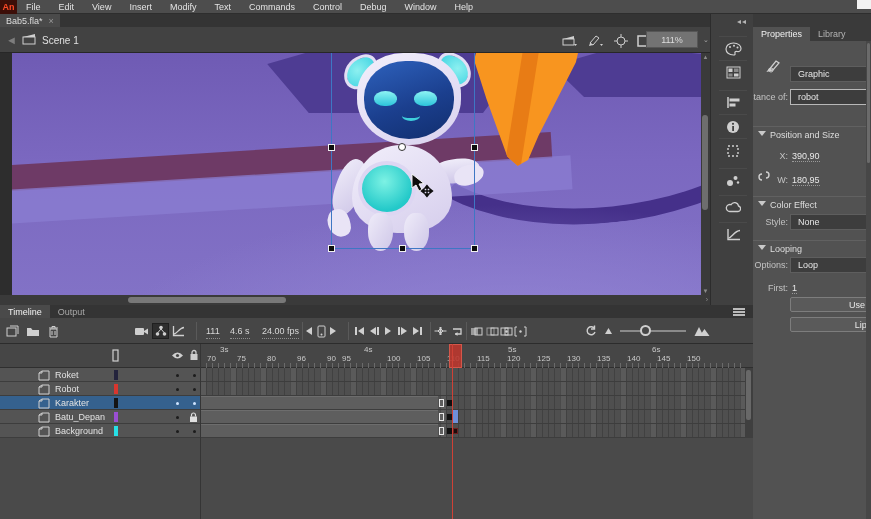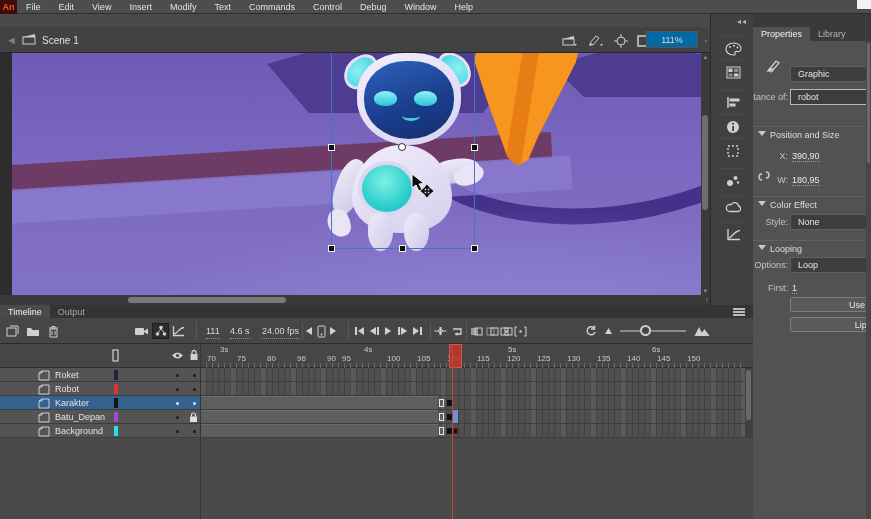--- a/index.html
+++ b/index.html
@@ -21,21 +21,21 @@
   #doc-tab { position:absolute; left:0; top:0; height:13px; padding:0 6px; background:#4a4a4a;
     display:flex; align-items:center; gap:6px; color:#ddd; }
   #doc-tab .close { color:#9a9a9a; font-size:9px; }
   
   #scenebar { position:absolute; left:0; top:27px; width:710px; height:26px;
     background:#424242; border-bottom:1px solid #272727; }
   #back-arrow { position:absolute; left:6px; top:7px; color:#7d7d7d; font-size:11px; }
   #scene-clapper { position:absolute; left:22px; top:6px; }
   #scene-name { position:absolute; left:42px; top:8px; color:#e0e0e0; font-size:10px; }
   .sb-icon { position:absolute; top:6px; width:18px; height:15px; display:flex; align-items:center; justify-content:center; }
-  #zoom-select { position:absolute; left:646px; top:4px; width:52px; height:17px; background:#0369a1;
+  #zoom-select { position:absolute; left:646px; top:4px; width:52px; height:17px; background:#737373;
     border:1px solid #565656; color:#ddd; font-size:9px; display:flex; align-items:center; justify-content:center; }
   #zoom-caret { position:absolute; left:699px; top:4px; width:14px; height:17px; color:#aaa;
     font-size:7px; display:flex; align-items:center; justify-content:center; }
   
   #stage { position:absolute; left:0; top:53px; width:710px; height:242px; background:#2d2d2d; }
   #scene { position:absolute; left:12px; top:0; width:689px; height:242px; overflow:hidden;
     background:linear-gradient(180deg,#6f5bb4 0%, #7b68c0 45%, #8272c6 100%); }
   .decor { position:absolute; }
   
   #stage-vscroll { position:absolute; left:701px; top:0; width:9px; height:242px; background:#3a3a3a; }
@@ -148,20 +148,26 @@
         <div class="menu-item">Text</div>
         <div class="menu-item">Commands</div>
         <div class="menu-item">Control</div>
         <div class="menu-item">Debug</div>
         <div class="menu-item">Window</div>
         <div class="menu-item">Help</div>
       </div>
   </div>
   <div id="win-chrome"></div>
 
+  <div id="tabbar">
+    <div id="doc-tab">
+      <span>Bab5.fla*</span>
+      <span class="close">×</span>
+    </div>
+  </div>
 
   <div id="scenebar">
     <span id="back-arrow">◄</span>
     <span id="scene-clapper">
       <svg width="14" height="12" viewBox="0 0 14 12">
           <rect x="1" y="4" width="12" height="7" fill="none" stroke="#cfcfcf"></rect>
           <path d="M1 4 L13 1 L13 4 Z" fill="#cfcfcf"></path>
         </svg>
     </span>
     <span id="scene-name">Scene 1</span>

